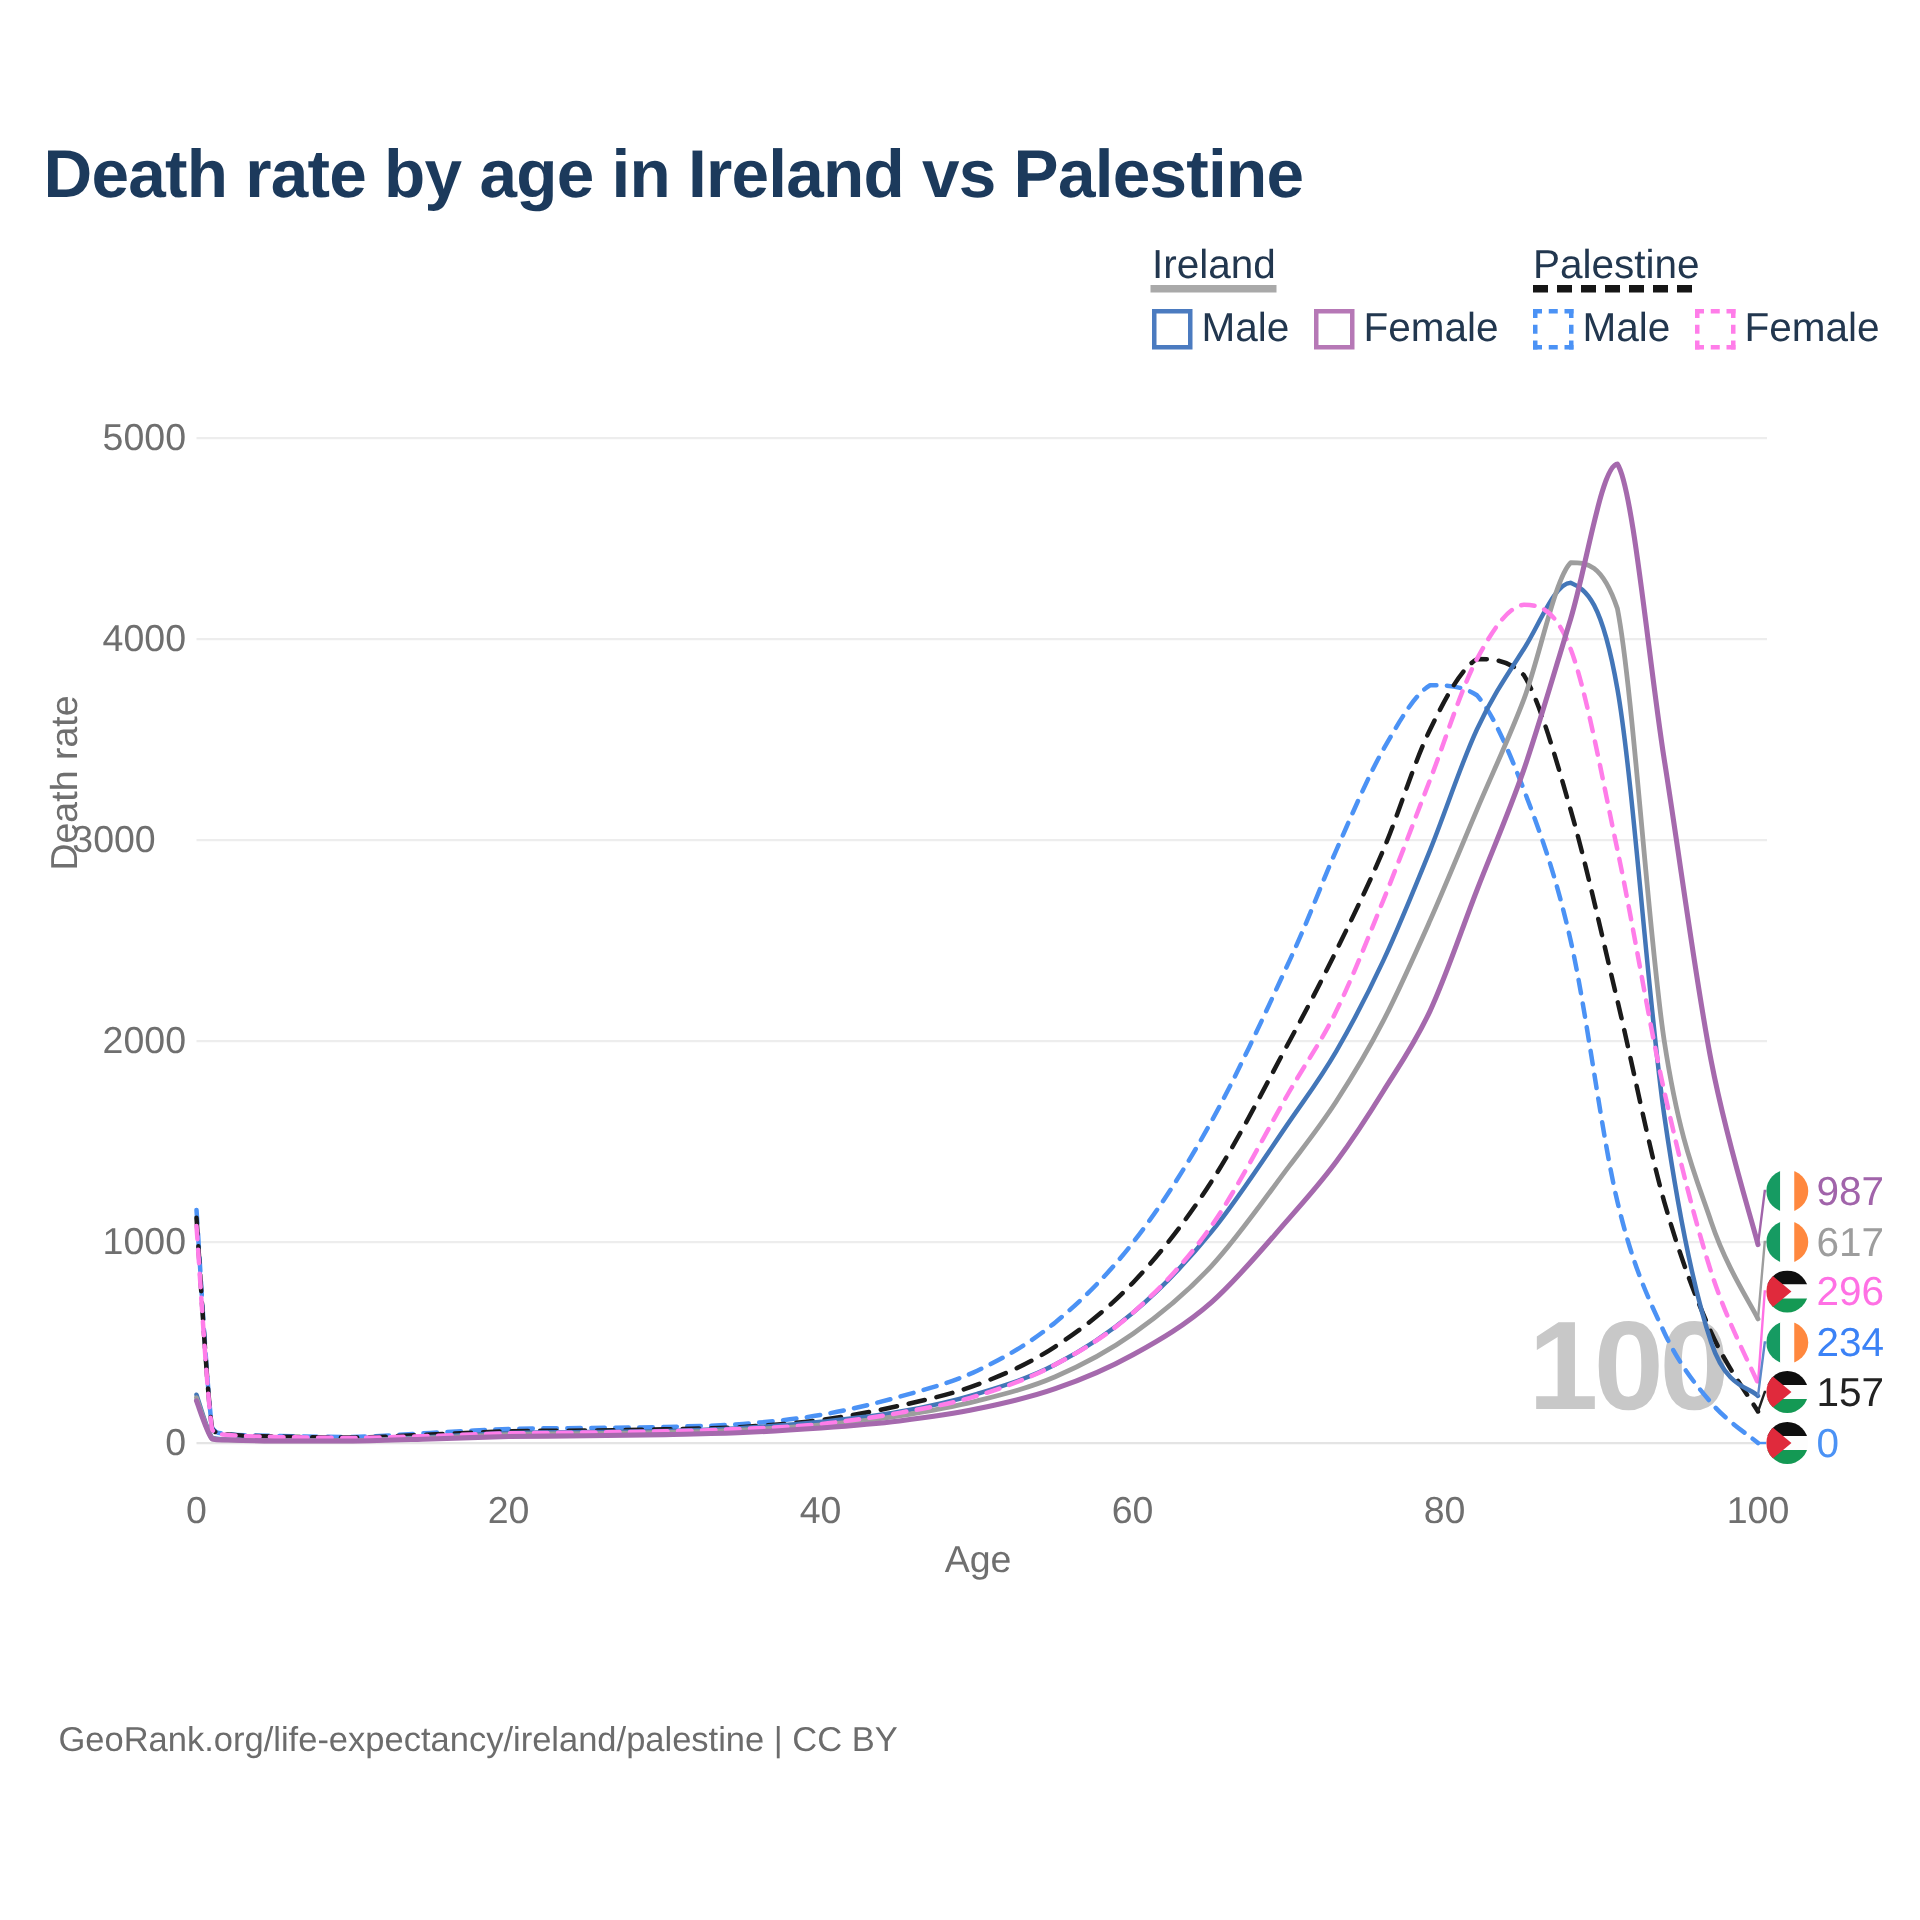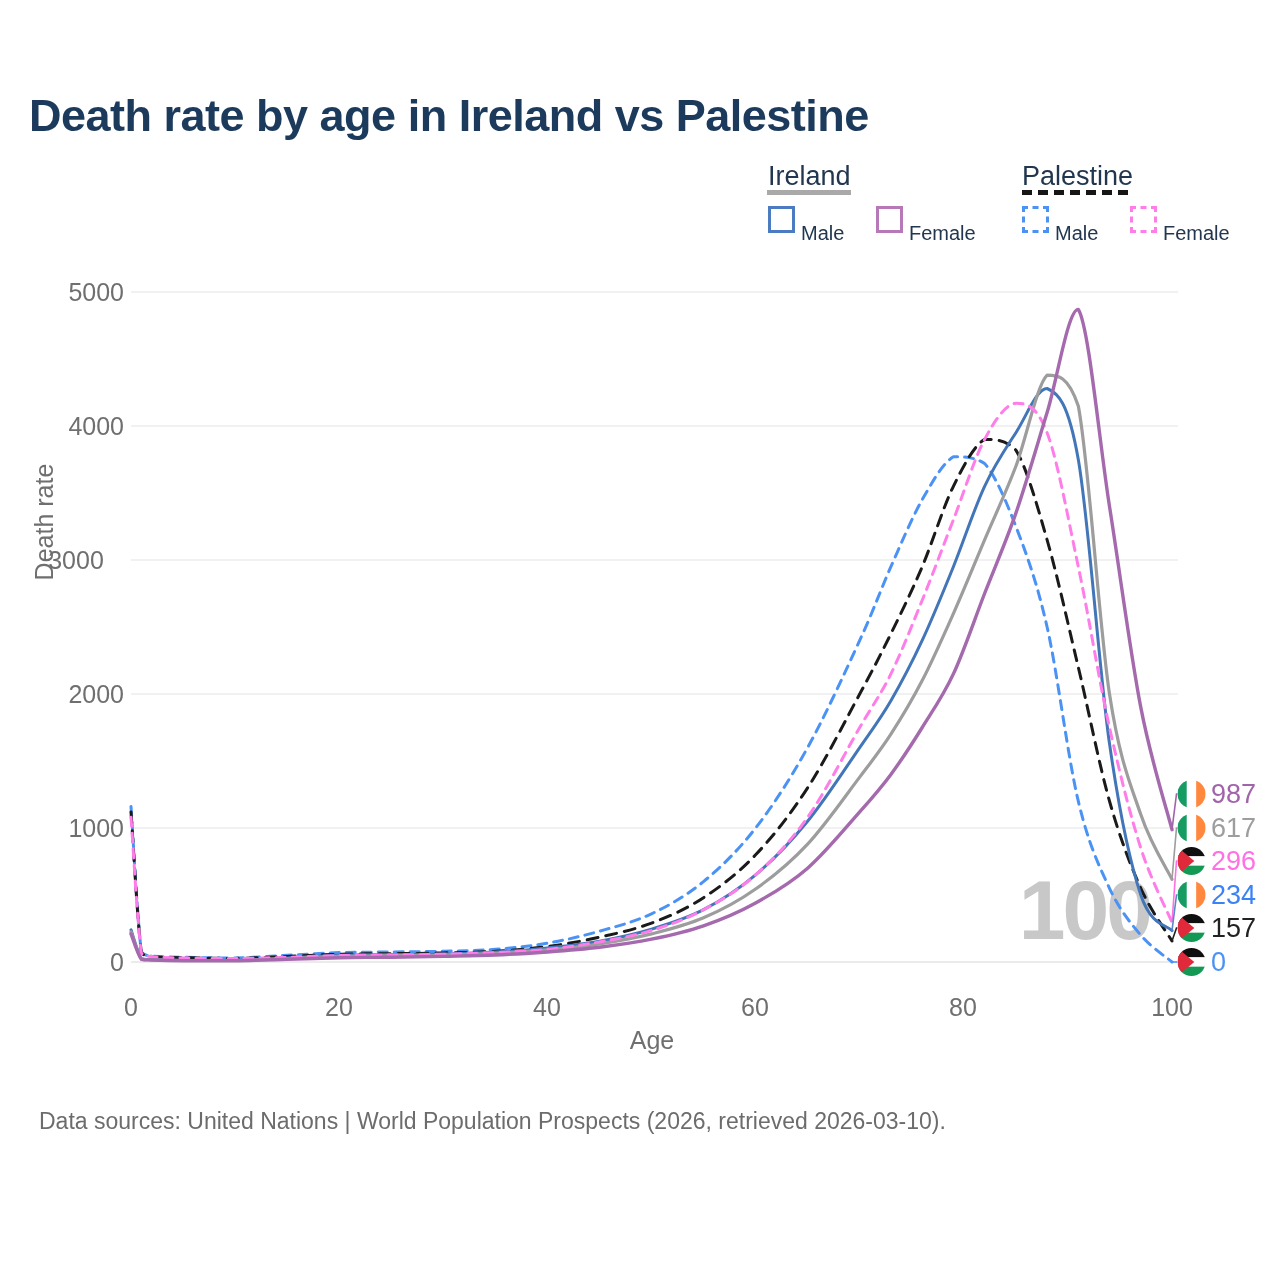--- a/index.html
+++ b/index.html
@@ -6,21 +6,21 @@
   .canvas{position:relative;width:1280px;height:1280px;background:#ffffff;
           font-family:"Liberation Sans",sans-serif;overflow:hidden;}
   .title{position:absolute;left:29px;top:90px;font-size:45px;font-weight:bold;
          color:#1c3a5c;letter-spacing:-0.5px;white-space:nowrap;}
   .lheader{position:absolute;top:161px;font-size:27px;color:#22374f;white-space:nowrap;}
   .lunder{position:absolute;top:190px;height:5px;}
   .lunder.solid{background:#a9a9a9;}
   .lunder.dashed{background:repeating-linear-gradient(90deg,#161616 0 10px,transparent 10px 16px);}
   .lbox{position:absolute;top:206px;width:21px;height:21px;border:3px solid #888;background:#fff;}
   .lbox.dashed{border-style:dashed;}
-  .llabel{position:absolute;top:218px;font-size:20px;line-height:30px;color:#22374f;white-space:nowrap;}
+  .llabel{position:absolute;top:203px;font-size:27px;line-height:30px;color:#22374f;white-space:nowrap;}
   .ytick{position:absolute;left:28px;width:96px;text-align:right;font-size:25px;
          line-height:25px;color:#6f6f6f;}
   .xtick{position:absolute;top:993px;font-size:25px;color:#6f6f6f;transform:translateX(-50%);}
   .ylabel{position:absolute;left:44px;top:522px;font-size:25px;color:#6f6f6f;
           transform:translate(-50%,-50%) rotate(-90deg);white-space:nowrap;}
   .xlabel{position:absolute;top:1026px;left:652px;font-size:25px;color:#6f6f6f;transform:translateX(-50%);text-align:center;}
   .watermark{position:absolute;top:868px;right:130px;font-size:84px;font-weight:bold;
              color:#c8c8c8;letter-spacing:-3px;line-height:1;}
   .footer-line{position:absolute;left:39px;font-size:23px;color:#6c6c6c;white-space:nowrap;}
   #plot{position:absolute;left:0;top:0;width:1280px;height:1280px;}
@@ -145,15 +145,15 @@
 
   <div id="end-labels">
       <span class="endval" style="top: 778px; color: rgb(161, 100, 170);">987</span>
       <span class="endval" style="top: 812px; color: rgb(157, 157, 157);">617</span>
       <span class="endval" style="top: 845px; color: rgb(255, 112, 228);">296</span>
       <span class="endval" style="top: 879px; color: #3b82f6;">234</span>
       <span class="endval" style="top: 912px; color: rgb(34, 34, 34);">157</span>
       <span class="endval" style="top: 946px; color: rgb(75, 146, 245);">0</span>
     </div>
 
-  <div class="footer-line" style="top:1108px;">Data sources: United Nations | World Population Prospects (2026, retrieved 2026-03-10).</div>
+  <div class="footer-line" style="top:1146px;">GeoRank.org/life-expectancy/ireland/palestine | CC BY</div>
 
 </div>
 
 </body></html>

